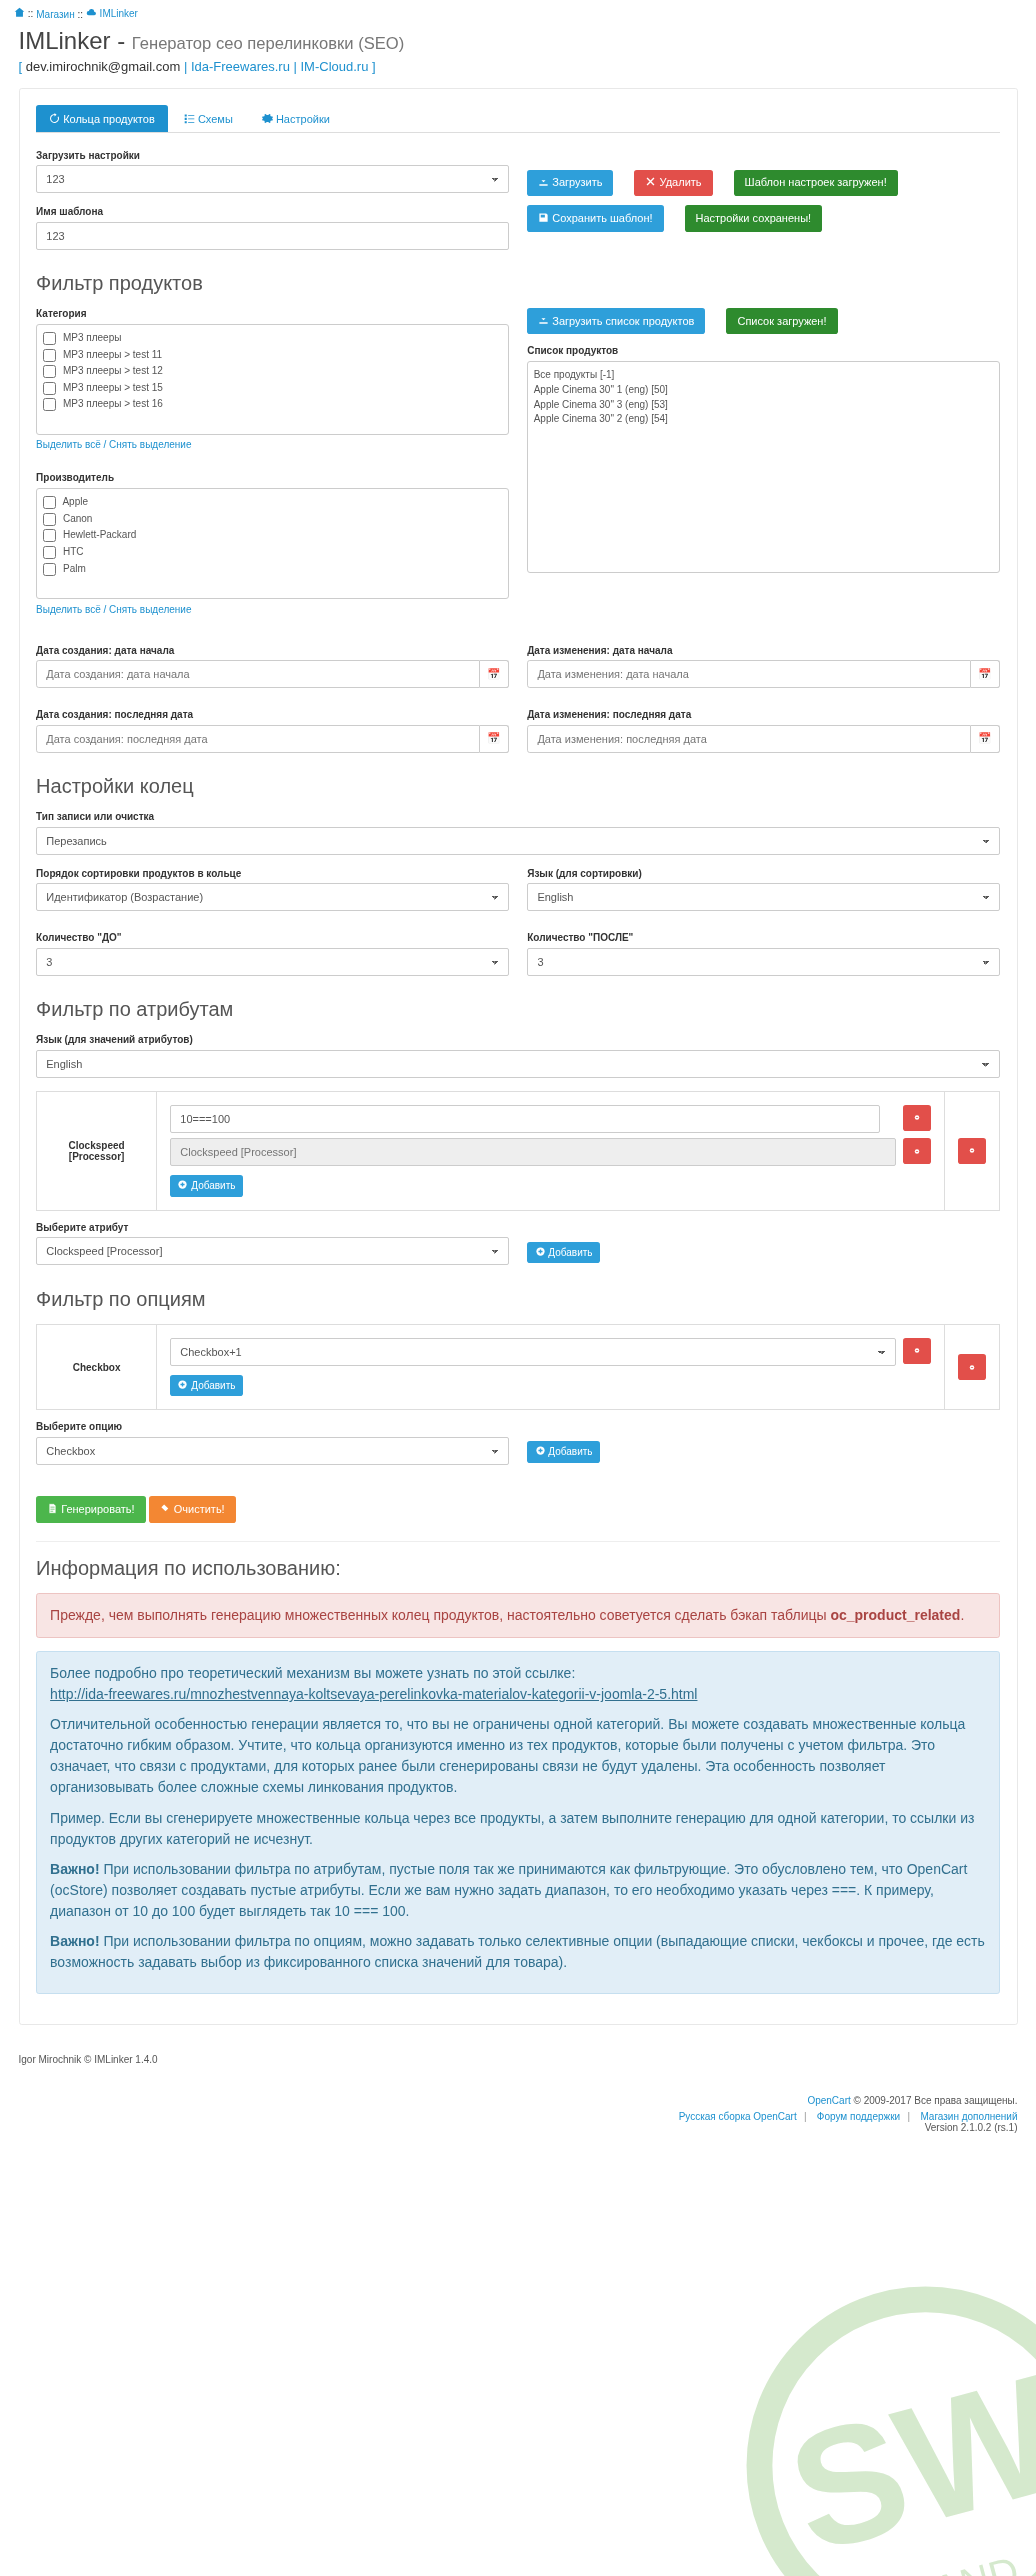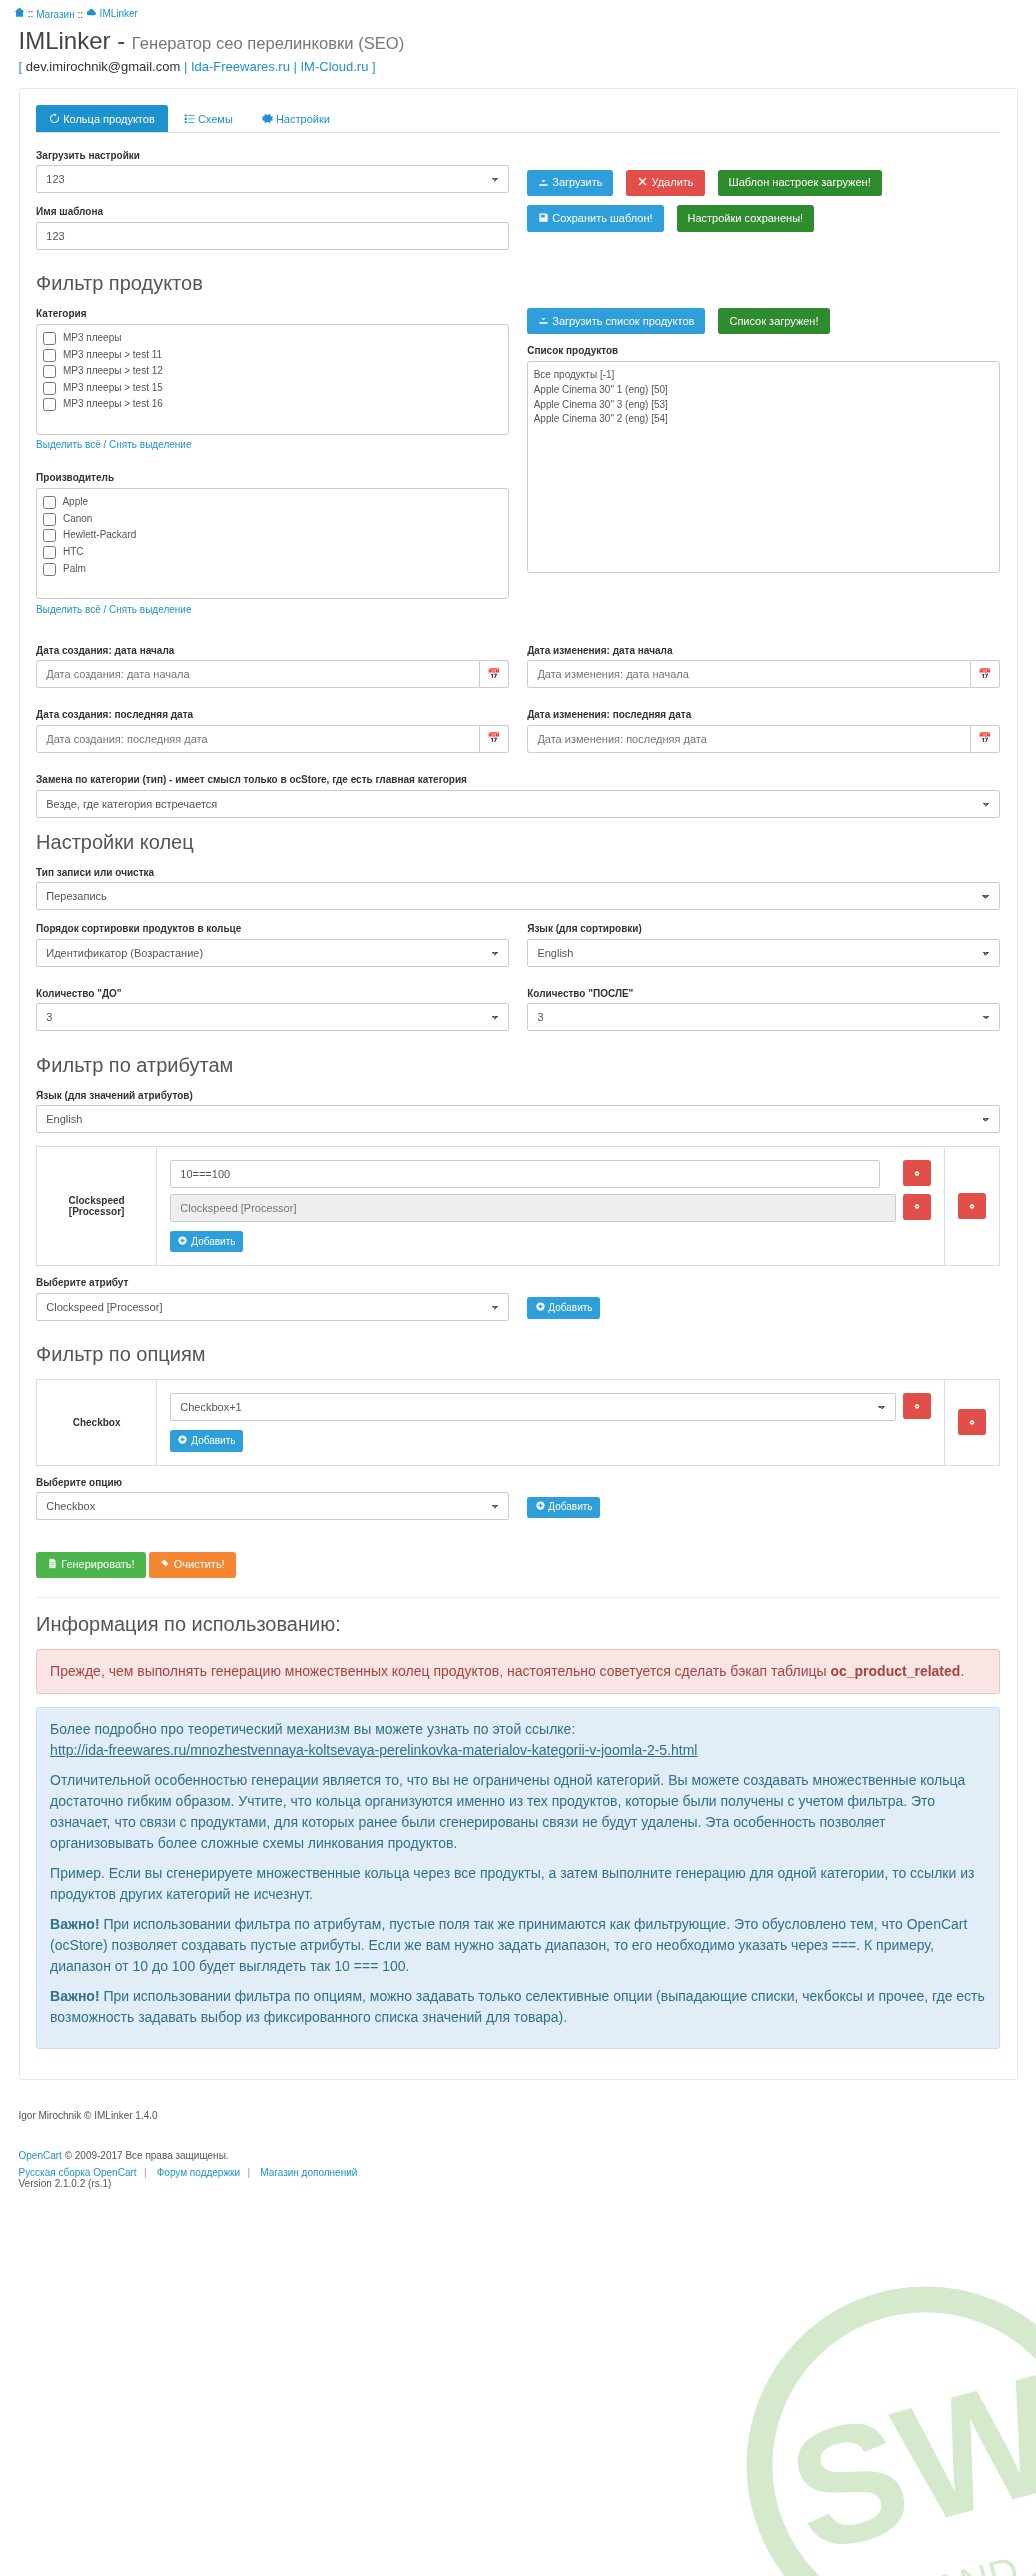--- a/index.html
+++ b/index.html
@@ -26,21 +26,21 @@
 select.form-control{appearance:none;background-image:linear-gradient(45deg,transparent 50%,#555 50%),linear-gradient(135deg,#555 50%,transparent 50%);background-position:calc(100% - 13px) 12px,calc(100% - 9.2px) 12px;background-size:3.7px 3.7px,3.7px 3.7px;background-repeat:no-repeat}
 .form-control[readonly]{background:#eee}
 .form-group{margin-bottom:13px}
 .btn{display:inline-block;padding:5.5px 11px;font-size:11px;border-radius:2.8px;border:none;color:#fff;cursor:pointer;line-height:1.4}
 .btn-primary{background:#2e9fda}
 .btn-success{background:#4cb64c}
 .btn-success-dark{background:#2e8b2e}
 .btn-danger{background:#e24f4a}
 .btn-warning{background:#f38733}
 .btn-xs{padding:3.7px 7.4px;font-size:10px}
-.btn-row{display:flex;gap:13px;flex-wrap:wrap;align-items:center;padding-top:20px}
+.btn-row{display:flex;gap:21px;flex-wrap:wrap;align-items:center;padding-top:20px}
 h2.section{font-size:20px;font-weight:400;color:#555;margin:9.2px 0 13px}
 .listbox{border:0.9px solid #ccc;border-radius:3px;height:111px;overflow-y:auto;padding:5.5px;background:#fff;font-size:10px;color:#555}
 .listbox .item{padding:1.8px 0}
 .listbox .item input{margin-right:4.6px;vertical-align:middle}
 .toggle-link{font-size:10px;color:#1e91cf;margin:4.6px 0 9.2px;display:inline-block}
 .input-group{display:flex}
 .input-group .form-control{border-radius:2.8px 0 0 2.8px}
 .input-group .addon{width:31px;border:0.9px solid #ccc;border-left:none;border-radius:0 2.8px 2.8px 0;display:flex;align-items:center;justify-content:center;background:#fff;color:#555}
 .attr-table{border:0.9px solid #ddd;width:100%;margin-bottom:11px}
 .attr-table .attr-row{display:flex;align-items:stretch}
@@ -48,21 +48,21 @@
 .attr-table .attr-body{flex:1;padding:13px;display:flex;gap:9.2px;align-items:flex-start}
 .attr-table .attr-inputs{flex:1}
 .attr-table .attr-del{width:55px;display:flex;align-items:center;justify-content:center;padding:9.2px;border-left:0.9px solid #ddd}
 .btn-icon{width:28px;height:26px;display:inline-flex;align-items:center;justify-content:center;border-radius:2.8px}
 .alert{padding:11px 13px;border-radius:2.8px;margin-bottom:13px;font-size:14px;line-height:1.5}
 .alert-danger{background:#f8e5e4;border:0.9px solid #edc4c2;color:#a94442}
 .alert-info{background:#e1eef7;border:0.9px solid #c5dff0;color:#31708f}
 .alert-info p{margin-bottom:9.2px}
 .alert-info a{color:#31708f;text-decoration:underline}
 .footer-module{padding:11px 18.5px;font-size:10px;color:#555}
-.footer{text-align:left;padding:18.5px;font-size:10px;color:#555}
+.footer{text-align:right;padding:18.5px;font-size:10px;color:#555}
 .footer a{color:#1e91cf}
 .footer .sep{margin:0 7.4px;color:#999}
 .watermark{position:fixed;right:-74px;bottom:-74px;width:369px;height:369px;opacity:.28;pointer-events:none;color:#6ab04c;z-index:999}
 .icon{display:inline-block;width:11px;height:11px;vertical-align:-0.9px}
 hr{border:none;border-top:0.9px solid #eee;margin:14.8px 0}
 </style>
 </head>
 <body>
 
 <ul class="breadcrumb">
@@ -205,24 +205,20 @@
   </div>
   <div class="col col-6">
     <div class="form-group">
       <label>Дата изменения: последняя дата</label>
       <div class="input-group">
         <input class="form-control" placeholder="Дата изменения: последняя дата" style="">
         <span class="addon">📅</span>
       </div>
     </div>
   </div>
-</div>
-<div class="form-group">
-  <label>Замена по категории (тип) - имеет смысл только в ocStore, где есть главная категория</label>
-  <select class="form-control"><option>Везде, где категория встречается</option></select>
 </div>
 
 <h2 class="section">Настройки колец</h2>
 <div class="form-group">
   <label>Тип записи или очистка</label>
   <select class="form-control"><option>Перезапись</option></select>
 </div>
 <div class="row">
   <div class="col col-6">
     <div class="form-group">

